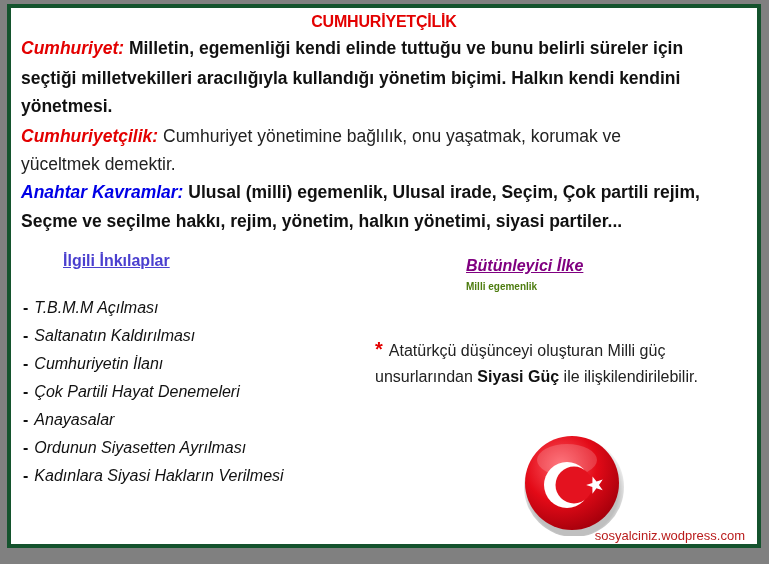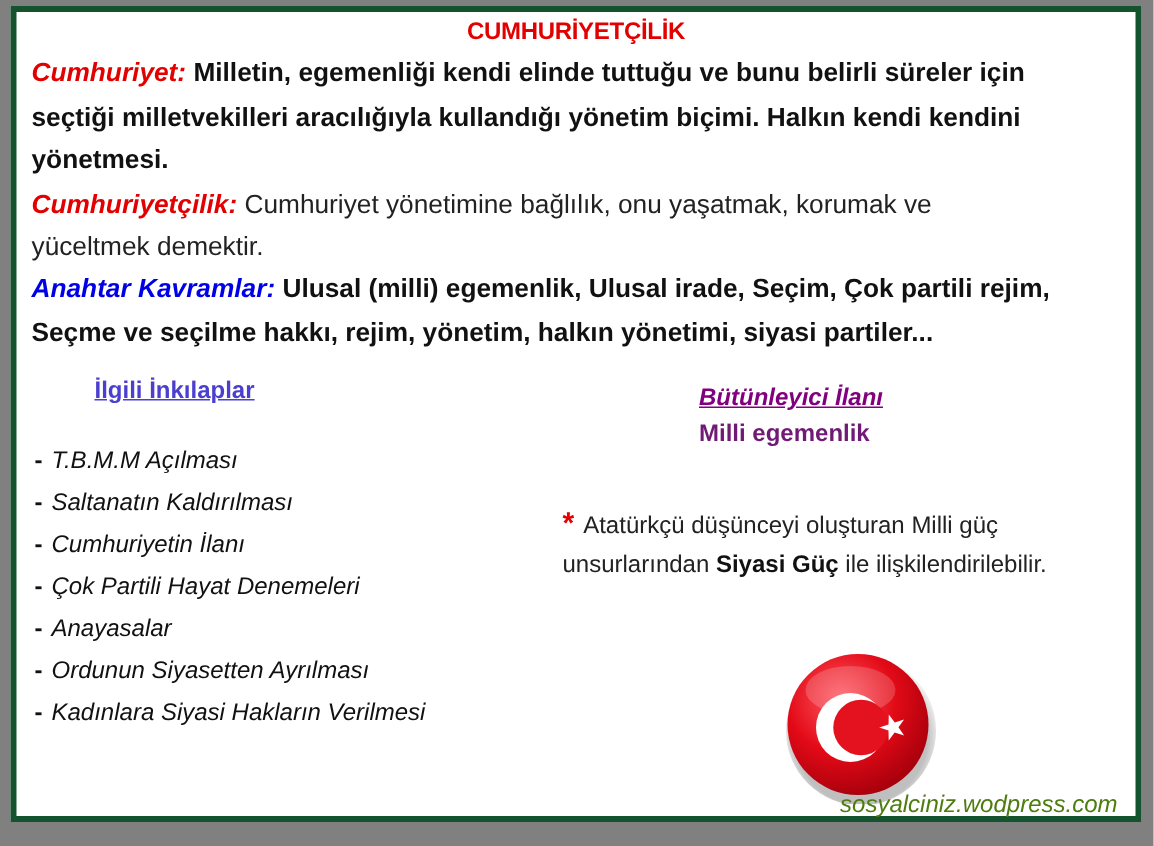--- a/index.html
+++ b/index.html
@@ -52,22 +52,22 @@
       left: 364px; top: 328px; width: 350px;
       font-family: "Liberation Sans", sans-serif; font-size: 16px; color: #222;
       line-height: 26px; white-space: normal;
     }
     .star { color: #e30000; font-weight: bold; font-size: 20px; margin-right: 6px; }
     .flag {
       left: 510px; top: 424px; width: 104px; height: 104px;
     }
     .credit {
       right: 12px; top: 520px;
-      font-family: "Liberation Sans", sans-serif; font-style: italic;
-      font-size: 16px; color: #4d7c0f;
+      font-family: "Liberation Sans", sans-serif; 
+      font-size: 13px; color: #b91c1c;
     }
   </style>
 </head>
 <body>
 
 <div class="card">
 
   <div class="abs title">CUMHURİYETÇİLİK</div>
 
   <div class="abs para bold" style="top:30px;"><span class="term-red">Cumhuriyet:</span><span> Milletin, egemenliği kendi elinde tuttuğu ve bunu belirli süreler için</span></div>
@@ -84,22 +84,22 @@
   <ul class="abs list">
     <li><span class="dash">-</span><span>T.B.M.M Açılması</span></li>
     <li><span class="dash">-</span><span>Saltanatın Kaldırılması</span></li>
     <li><span class="dash">-</span><span>Cumhuriyetin İlanı</span></li>
     <li><span class="dash">-</span><span>Çok Partili Hayat Denemeleri</span></li>
     <li><span class="dash">-</span><span>Anayasalar</span></li>
     <li><span class="dash">-</span><span>Ordunun Siyasetten Ayrılması</span></li>
     <li><span class="dash">-</span><span>Kadınlara Siyasi Hakların Verilmesi</span></li>
   </ul>
 
-  <div class="abs heading-purple" style="left:455px; top:249px;">Bütünleyici İlanı</div>
-  <div class="abs" style="left:455px; top:273px; font-family:'Liberation Sans',sans-serif; font-weight:bold; font-size:16px; color:#701a75;">Milli egemenlik</div>
+  <div class="abs heading-purple" style="left:455px; top:249px;">Bütünleyici İlke</div>
+  <div class="abs" style="left:455px; top:273px; font-family:'Liberation Sans',sans-serif; font-weight:bold; font-size:10px; color:#4d7c0f;">Milli egemenlik</div>
 
   <div class="abs note"><span class="star">*</span><span>Atatürkçü düşünceyi oluşturan Milli güç unsurlarından </span><b style="color:#111;">Siyasi Güç</b><span> ile ilişkilendirilebilir.</span></div>
 
   <div class="abs flag">
     <svg width="104" height="104" viewBox="0 0 104 104">
       <defs>
         <radialGradient id="g1" cx="38%" cy="32%" r="70%">
           <stop offset="0%" stop-color="#ff5a63"></stop>
           <stop offset="55%" stop-color="#e30a17"></stop>
           <stop offset="100%" stop-color="#a8000c"></stop>

